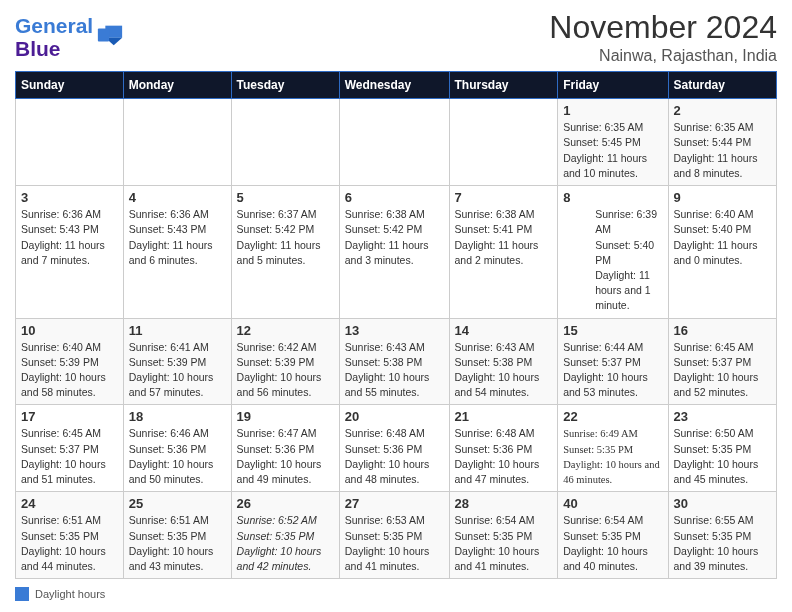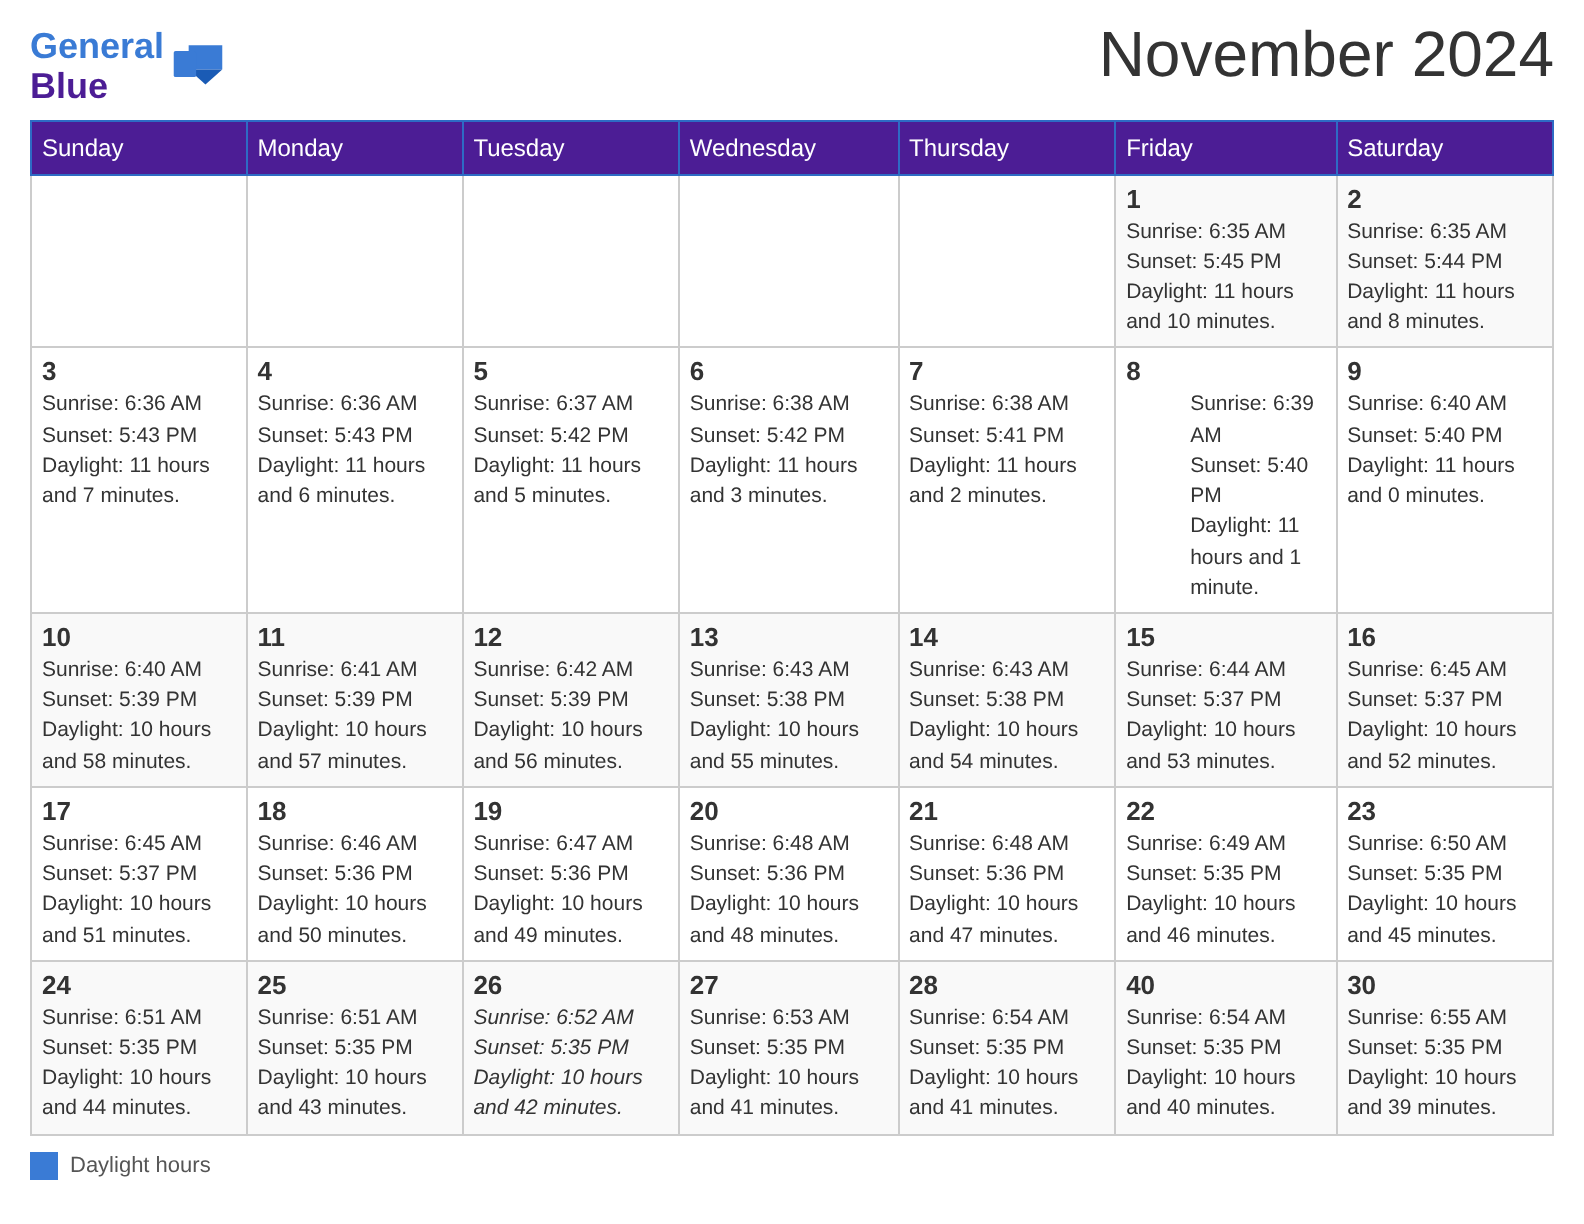--- a/index.html
+++ b/index.html
@@ -15,21 +15,21 @@
       align-items: flex-start;
       justify-content: space-between;
       margin-bottom: 6px;
     }
     .logo {
       display: flex;
       align-items: center;
       margin-top: 4px;
     }
     .logo-text {
-      font-size: 18px;
+      font-size: 21px;
       font-weight: bold;
       color: #333;
       line-height: 1.1;
     }
     .logo-text span {
       color: #3a7bd5;
     }
     .logo-icon {
       width: 28px;
       height: 28px;
@@ -49,26 +49,26 @@
       font-size: 16px;
       color: #555;
       margin-top: 2px;
     }
     table {
       width: 100%;
       border-collapse: collapse;
       font-size: 11px;
     }
     thead tr th {
-      background-color: #4c1d95;
+      background-color: #0f172a;
       color: #fff;
       text-align: left;
       padding: 6px 5px;
       font-size: 12px;
-      font-weight: normal;
+      font-weight: bold;
       border: 1px solid #2e6bc4;
     }
     tbody tr td {
       vertical-align: top;
       border: 1px solid #ccc;
       padding: 4px 5px;
       width: 113px;
       min-height: 80px;
       background: #fff;
     }
@@ -116,20 +116,21 @@
       </div>
     </div>
     <svg class="logo-icon" viewBox="0 0 30 30">
       <polygon points="10,5 28,5 28,18 10,18" fill="#3a7bd5"></polygon>
       <polygon points="10,18 28,18 19,26" fill="#1a5bb5"></polygon>
       <rect x="2" y="8" width="12" height="14" fill="#3a7bd5" rx="1"></rect>
     </svg>
   </div>
   <div class="title-block">
     <div class="month-title">November 2024</div>
+    <div class="location">Nainwa, Rajasthan, India</div>
   </div>
 </div>
 
 <table>
   <thead>
     <tr>
     <th>Sunday</th>
         <th>Monday</th>
         <th>Tuesday</th>
         <th>Wednesday</th>
@@ -272,21 +273,21 @@
 Daylight: 10 hours and 48 minutes.</div>
         </td>
         <td>
           <span class="day-num">21</span>
           <div class="day-info" style="white-space: pre-line;">Sunrise: 6:48 AM
 Sunset: 5:36 PM
 Daylight: 10 hours and 47 minutes.</div>
         </td>
         <td>
           <span class="day-num">22</span>
-          <div class="day-info" style="white-space: pre-line;">Sunrise: 6:49 AM
+          <div class="day-info" style="white-space: pre-line; font-family: Liberation Serif, serif;">Sunrise: 6:49 AM
 Sunset: 5:35 PM
 Daylight: 10 hours and 46 minutes.</div>
         </td>
         <td>
           <span class="day-num">23</span>
           <div class="day-info" style="white-space: pre-line;">Sunrise: 6:50 AM
 Sunset: 5:35 PM
 Daylight: 10 hours and 45 minutes.</div>
         </td>
       </tr>

